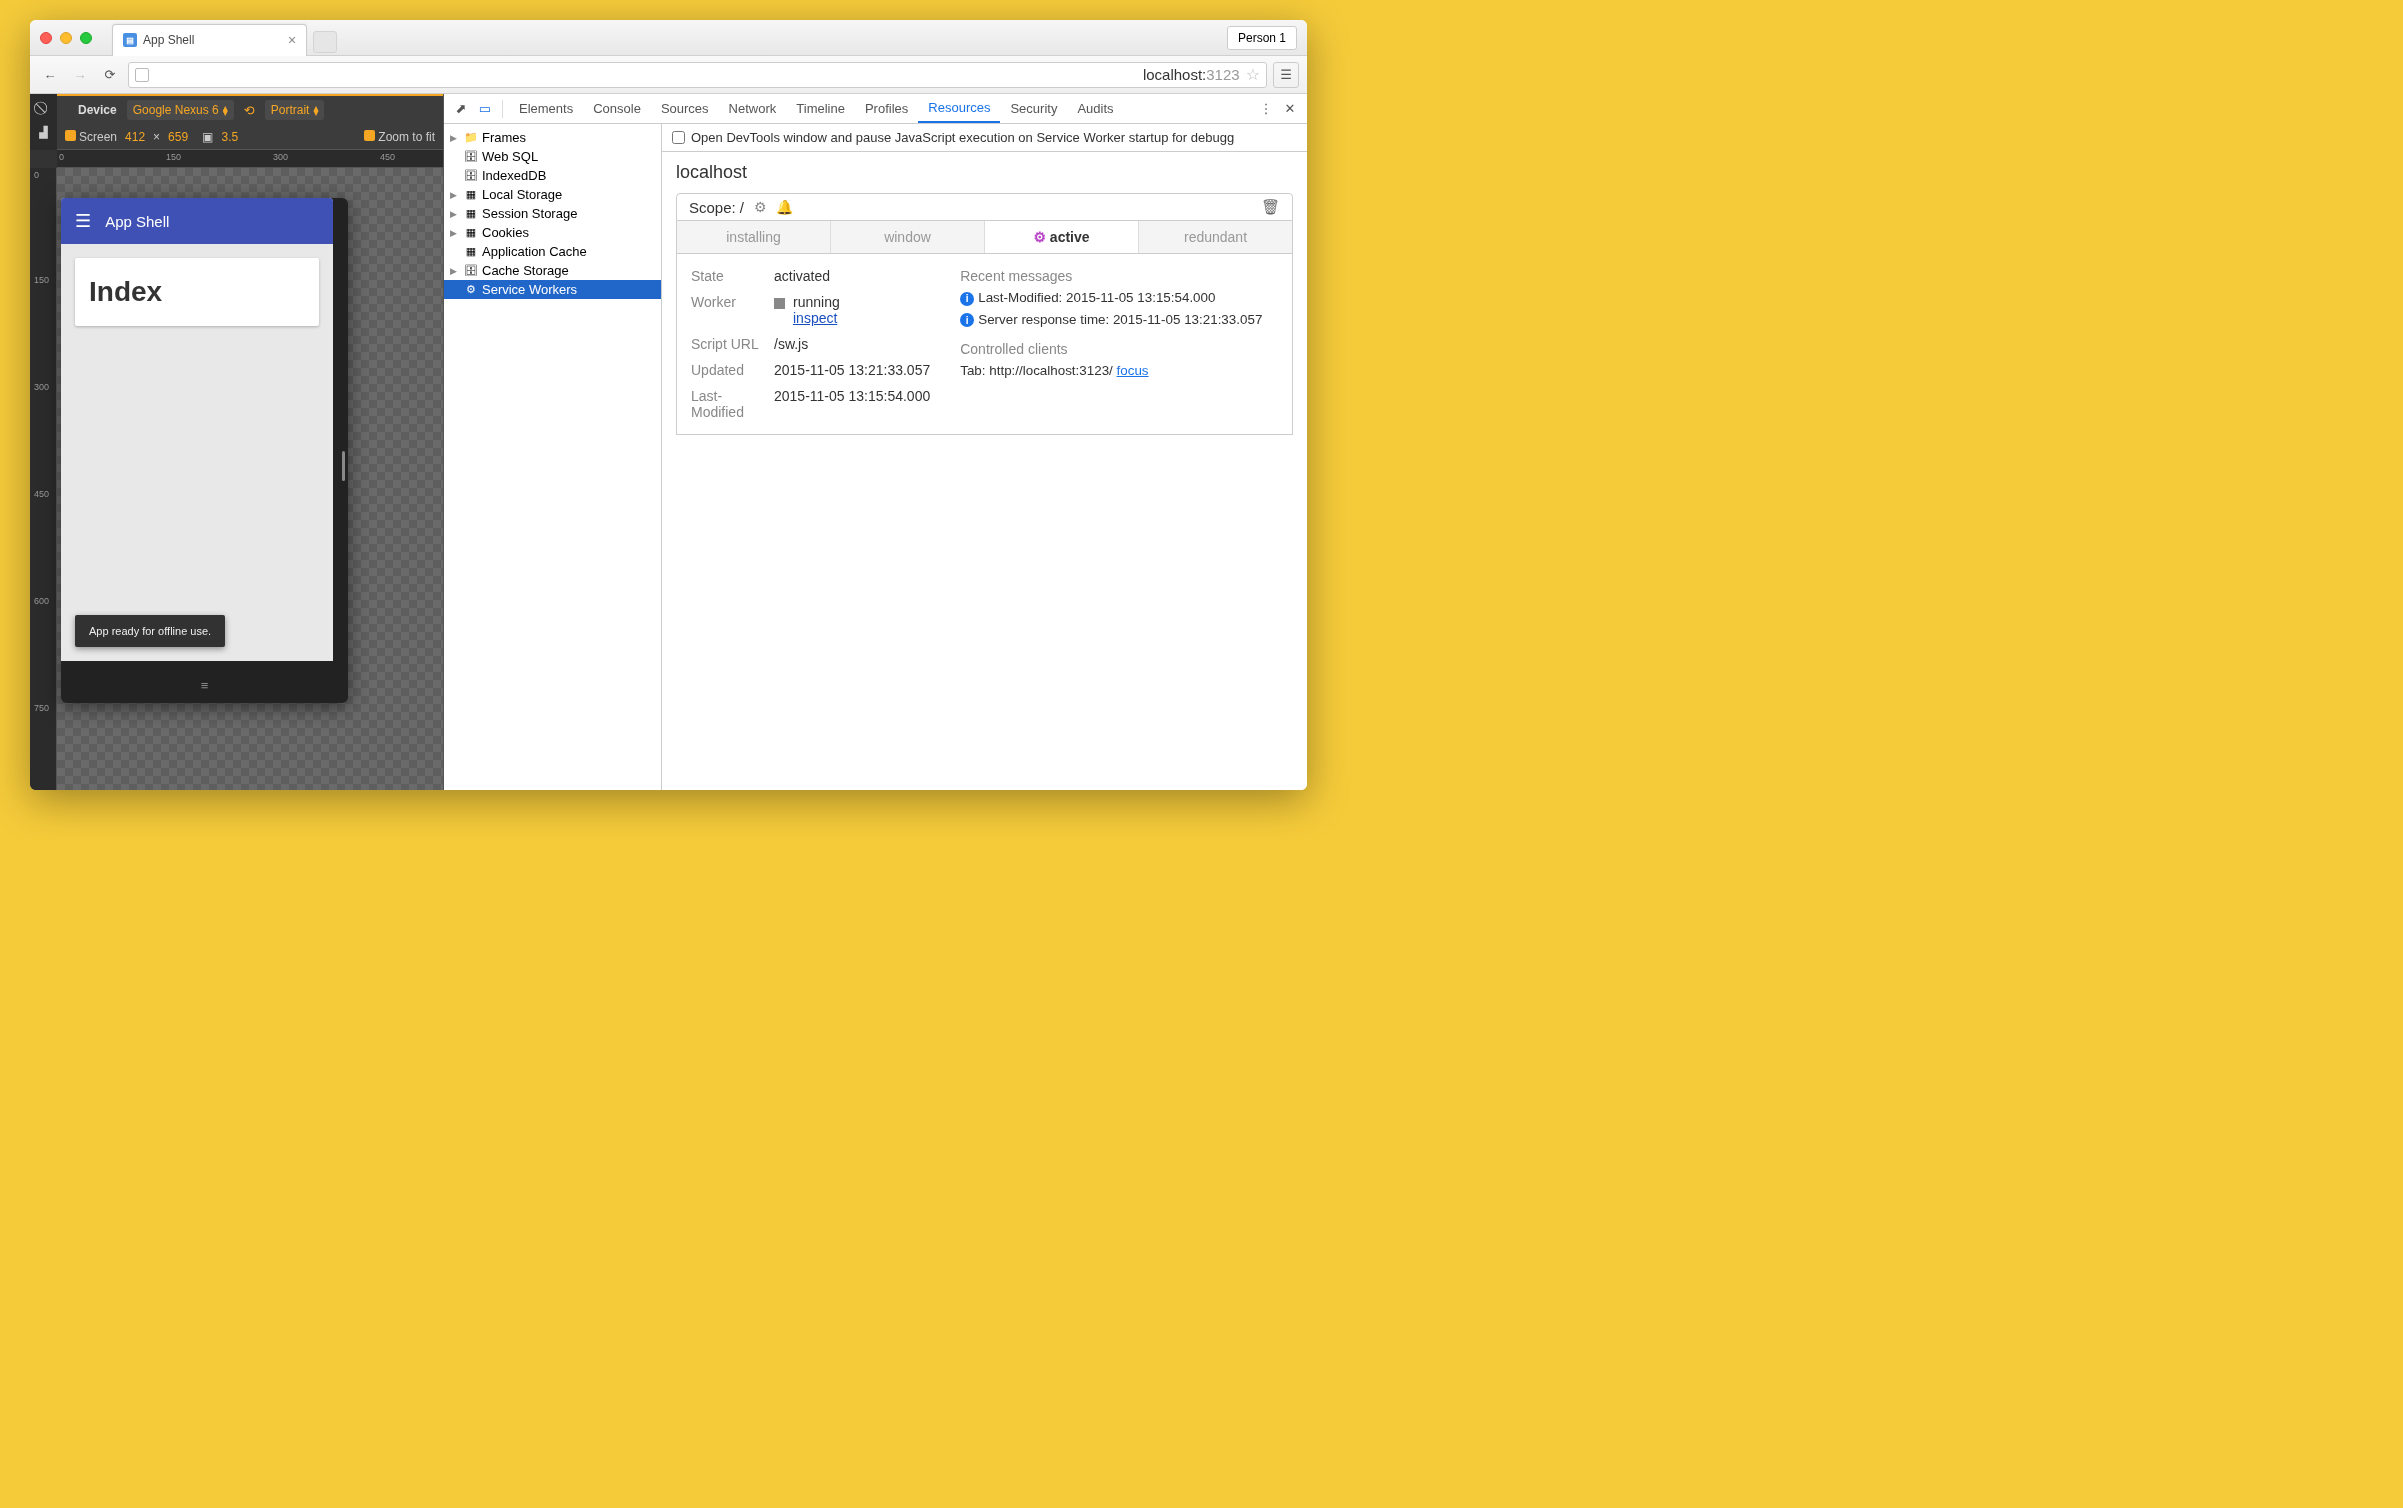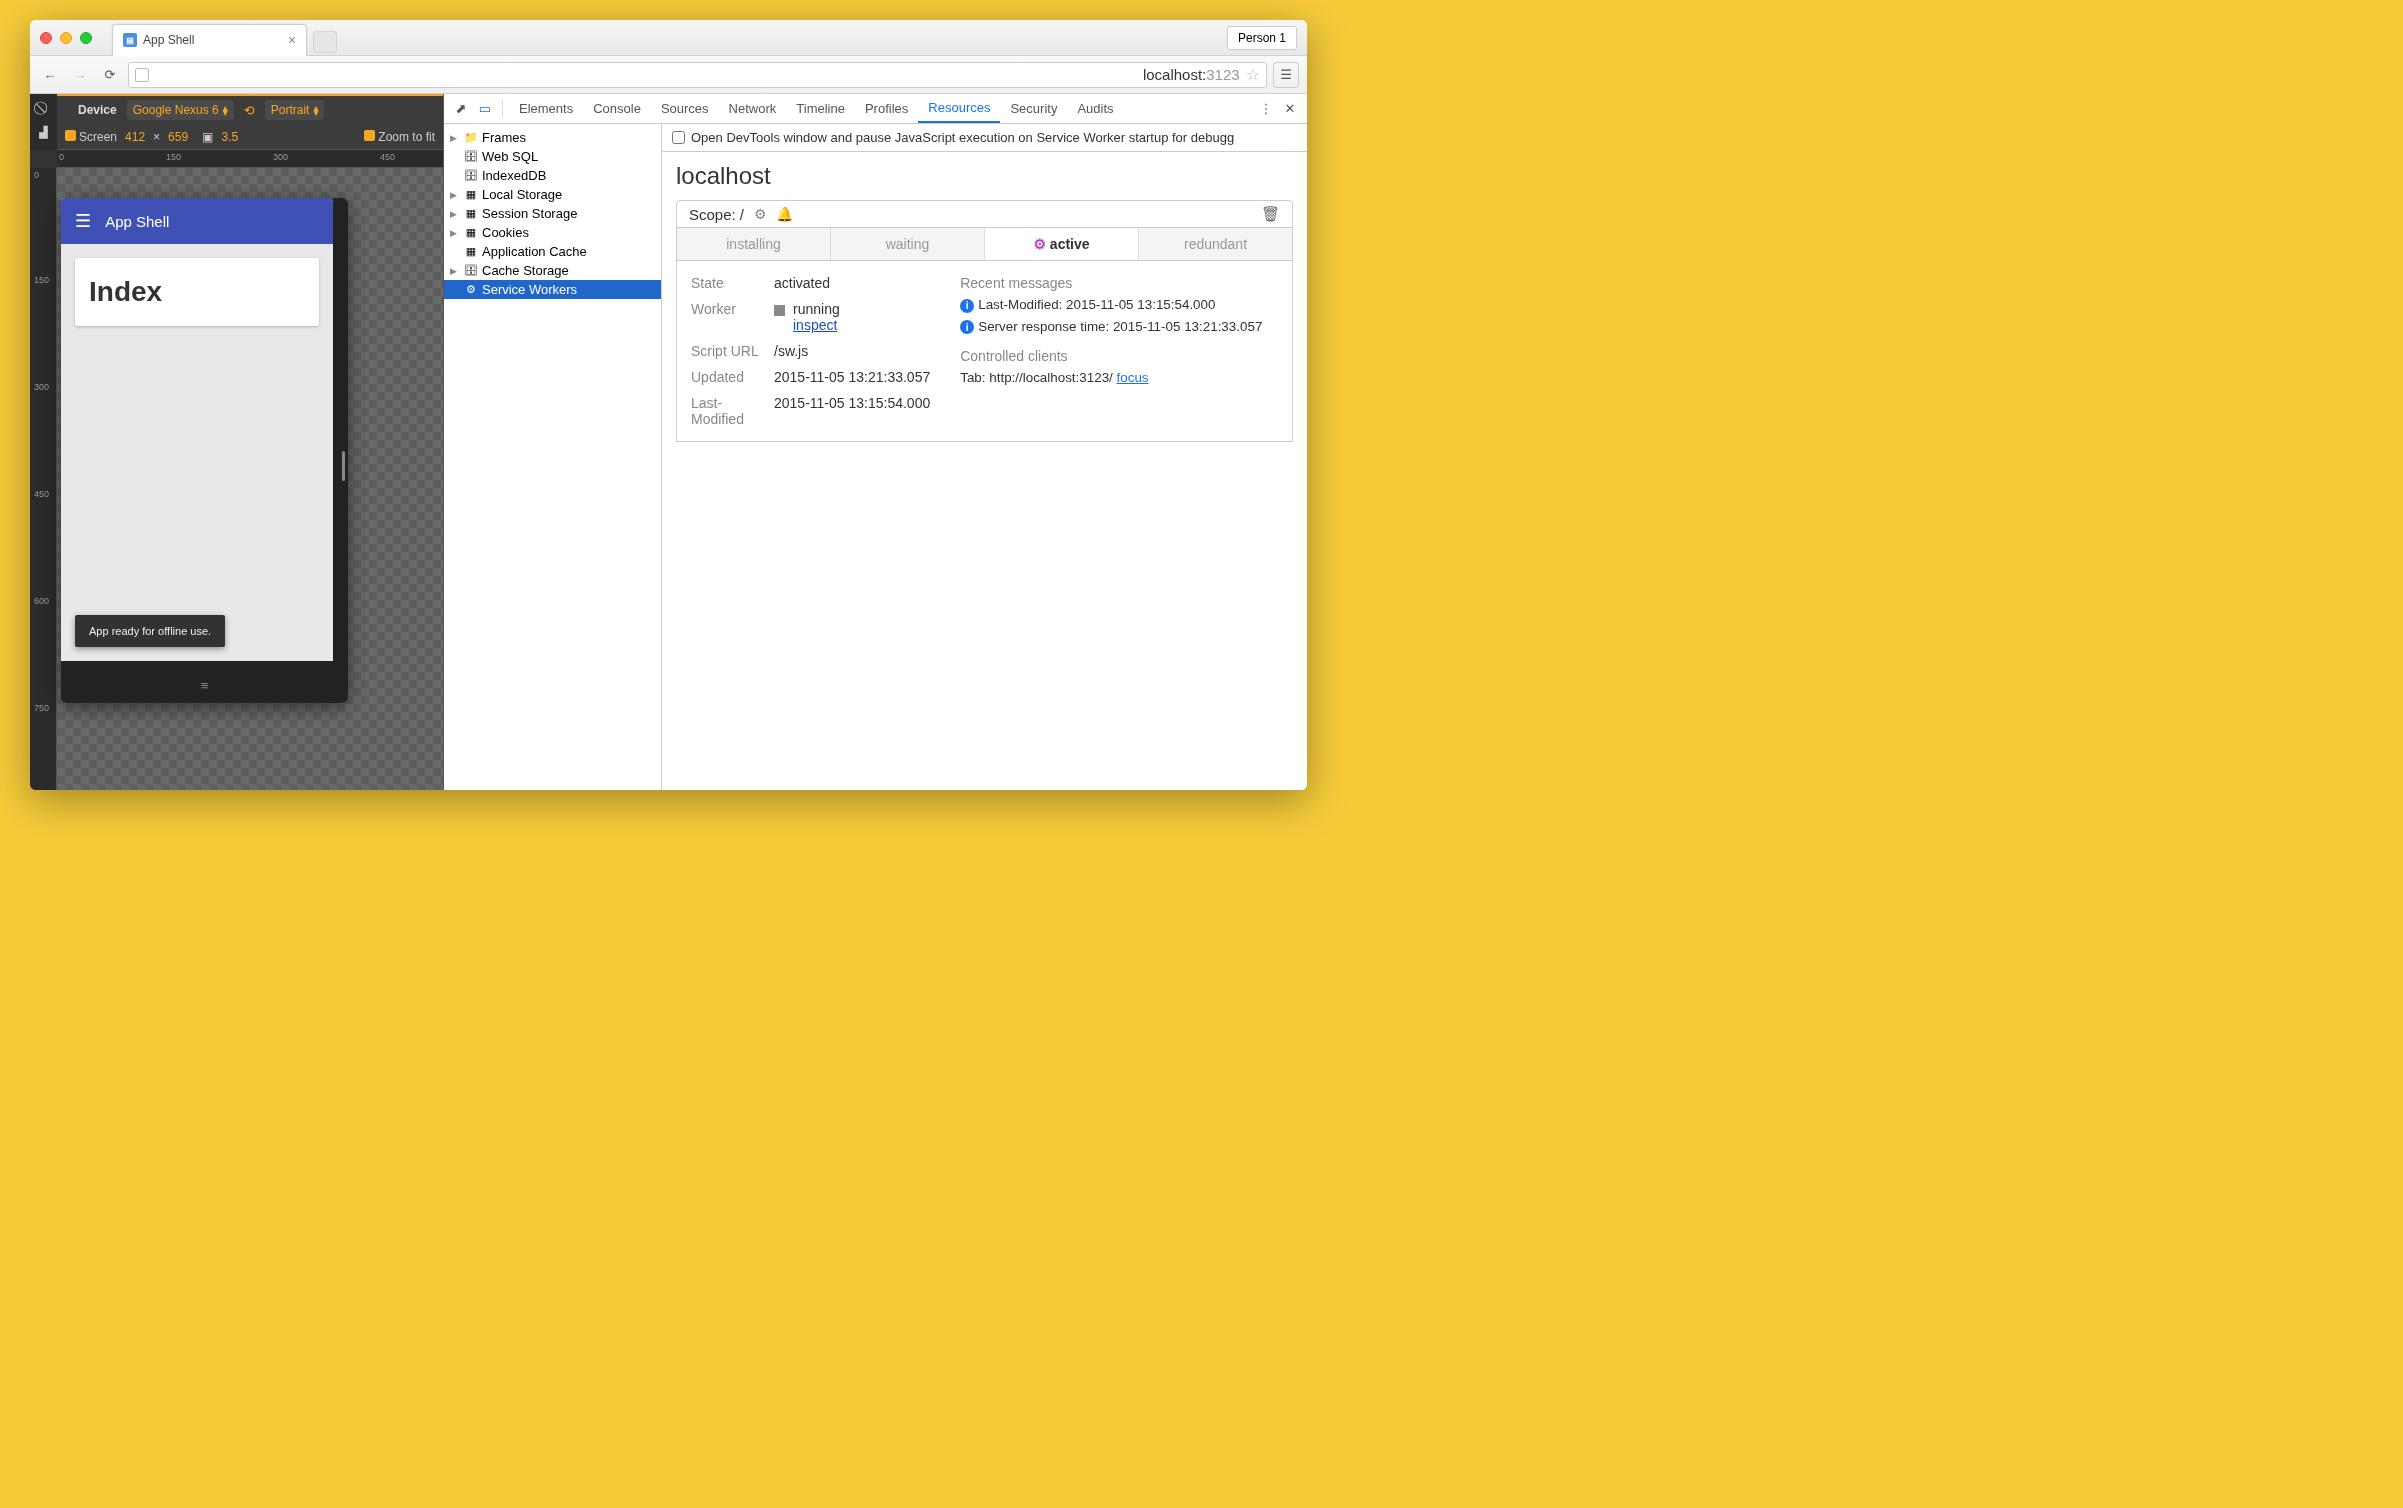--- a/index.html
+++ b/index.html
@@ -69,21 +69,21 @@
 .dt-body { flex:1; display:flex; overflow:hidden; }
 .dt-sidebar { width: 218px; border-right:1px solid #ccc; background:#fff; padding:4px 0; font-size:13px; overflow:auto; }
 .tree-item { display:flex; align-items:center; padding:2px 6px; gap:4px; white-space:nowrap; }
 .tree-item .arrow { width:10px; color:#888; font-size:9px; }
 .tree-item .ticon { width:14px; height:14px; display:flex; align-items:center; justify-content:center; font-size:11px; }
 .tree-item.selected { background:#2166c9; color:#fff; }
 .dt-main { flex:1; display:flex; flex-direction:column; overflow:hidden; }
 .optbar { padding: 6px 10px; border-bottom:1px solid #ccc; font-size:13px; display:flex; align-items:center; gap:6px; color:#333; }
 .optbar input { margin:0; }
 .panel { flex:1; padding: 10px 14px; overflow:auto; }
-.panel h1 { font-size: 24px; color:#333; margin-bottom: 10px; font-weight:normal; }
+.panel h1 { font-size: 18px; color:#333; margin-bottom: 10px; font-weight:normal; }
 .scopebar { border:1px solid #ccc; border-radius: 4px 4px 0 0; padding:4px 12px; display:flex; align-items:center; gap:10px; font-size:15px; color:#333; }
 .scopebar .iconsm { color:#888; font-size:14px; }
 .scopebar .trash { margin-left:auto; color:#666; }
 .swtabs { display:flex; border:1px solid #ccc; border-top:none; }
 .swtab { flex:1; text-align:center; padding:8px 0; color:#999; font-size:14px; background:#f4f4f4; border-right:1px solid #ddd; }
 .swtab:last-child { border-right:none; }
 .swtab.active { background:#fff; color:#333; font-weight:bold; }
 .swtab.active .gear { color:#b846c6; }
 .swbody { border:1px solid #ccc; border-top:none; padding:14px; display:flex; gap:30px; font-size:14px; }
 .swcol { display:grid; grid-template-columns: 69px 1fr; gap: 10px 14px; align-content:start; }
@@ -271,21 +271,21 @@
           <div class="panel">
             <h1>localhost</h1>
             <div class="scopebar">
               <span>Scope: /</span>
               <span class="iconsm">⚙</span>
               <span class="iconsm">🔔</span>
               <span class="trash">🗑</span>
             </div>
             <div class="swtabs" id="swtabs">
                 <div class="swtab">installing</div>
-                <div class="swtab">waiting</div>
+                <div class="swtab">window</div>
                 <div class="swtab active"><span class="gear">⚙</span> active</div>
                 <div class="swtab">redundant</div>
               </div>
             <div class="swbody">
               <div class="swcol">
                 <div class="k">State</div>
                 <div class="v">activated</div>
                 <div class="k">Worker</div>
                 <div class="v"><span class="stopbox"></span><span>running</span><br><span style="margin-left:19px;"><a class="linkblue">inspect</a></span></div>
                 <div class="k">Script URL</div>

